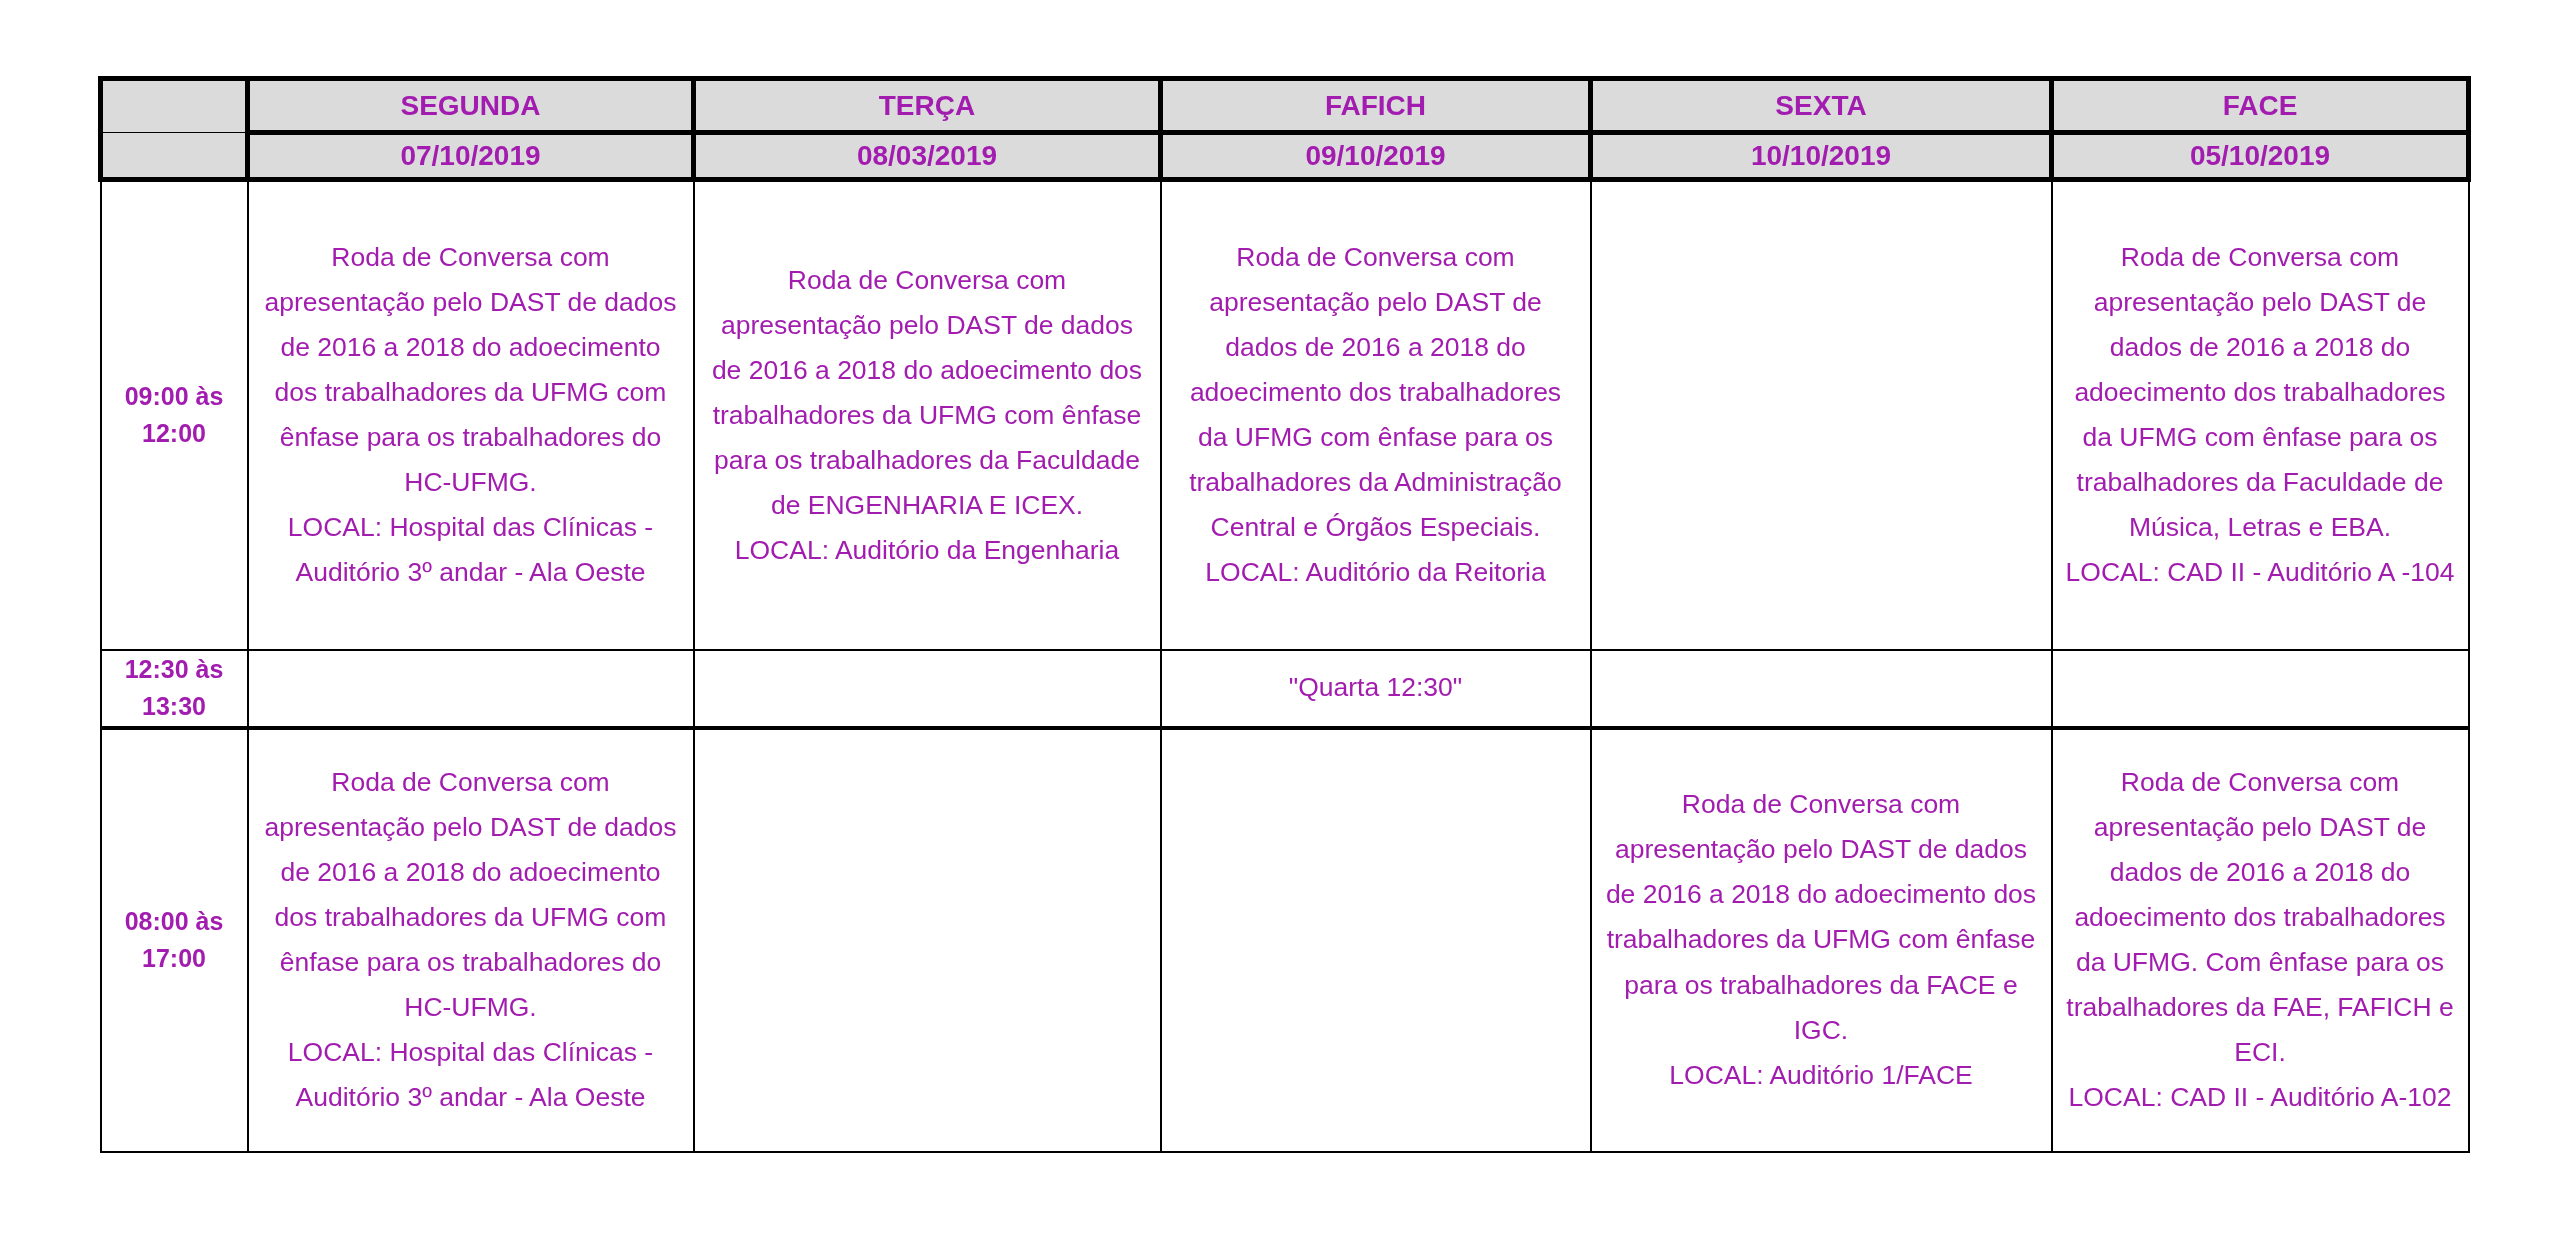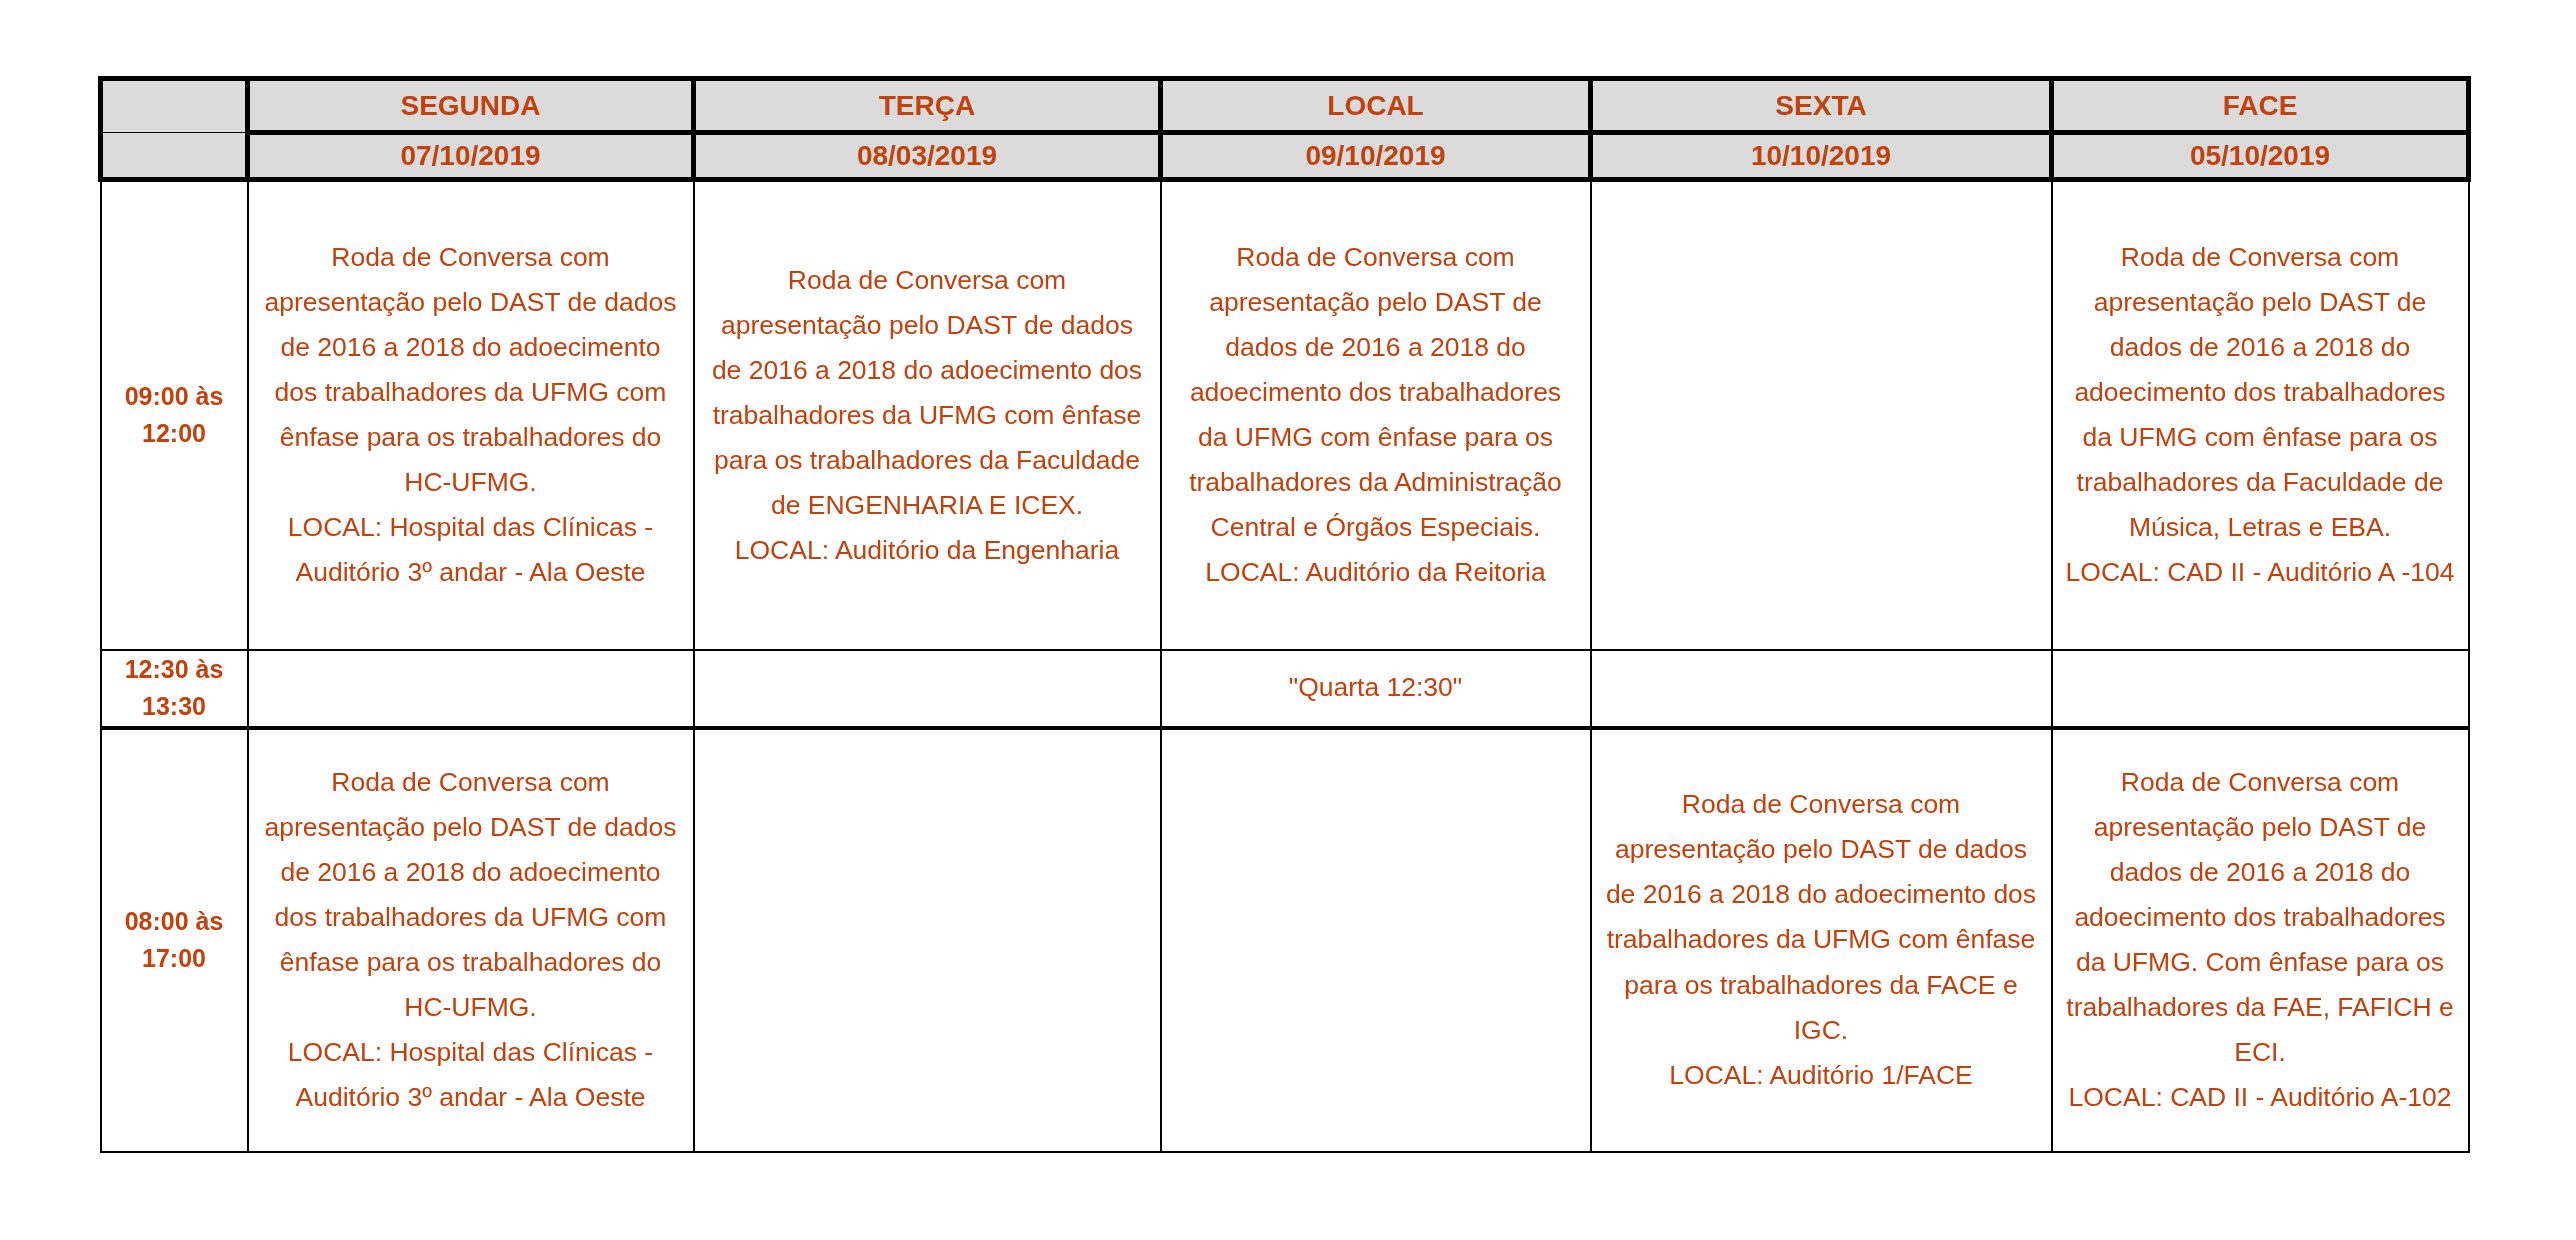--- a/index.html
+++ b/index.html
@@ -11,21 +11,21 @@
   .canvas { position: relative; width: 2576px; height: 1241px; background: #ffffff; }
 
   table.schedule {
     position: absolute; left: 98px; top: 76px;
     width: 2367px;
     border-collapse: collapse;
     table-layout: fixed;
   }
 
   th, td {
-    color: #c2410c;
+    color: #a21caf;
     text-align: center;
     vertical-align: middle;
     overflow: hidden;
   }
 
   
   .hd {
     background: #DBDBDB;
     border: 5.9px solid #000000;
     font-weight: bold;
@@ -73,21 +73,21 @@
       <col style="width:430px">
       <col style="width:461px">
       <col style="width:417px">
     </colgroup>
 
     <tbody>
         <tr class="hdr-day">
       <th class="hd corner-top"></th>
       <th class="hd">SEGUNDA</th>
       <th class="hd">TERÇA</th>
-      <th class="hd">LOCAL</th>
+      <th class="hd">FAFICH</th>
       <th class="hd">SEXTA</th>
       <th class="hd">FACE</th>
     </tr>
 
     <tr class="hdr-date">
       <th class="hd corner-bottom"></th>
       <th class="hd">07/10/2019</th>
       <th class="hd">08/03/2019</th>
       <th class="hd">09/10/2019</th>
       <th class="hd">10/10/2019</th>

